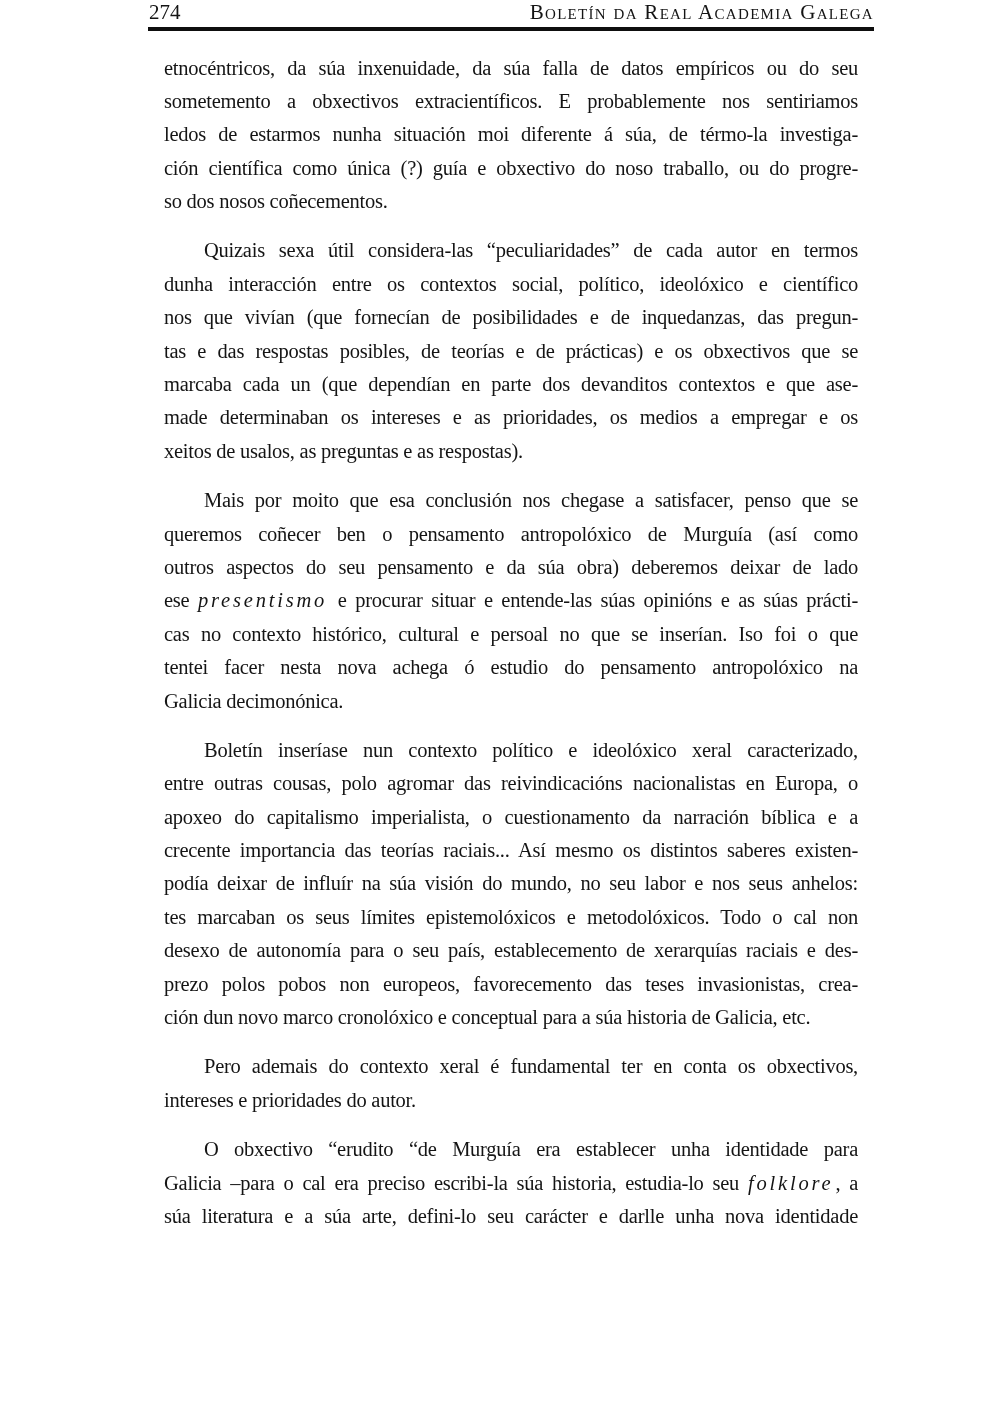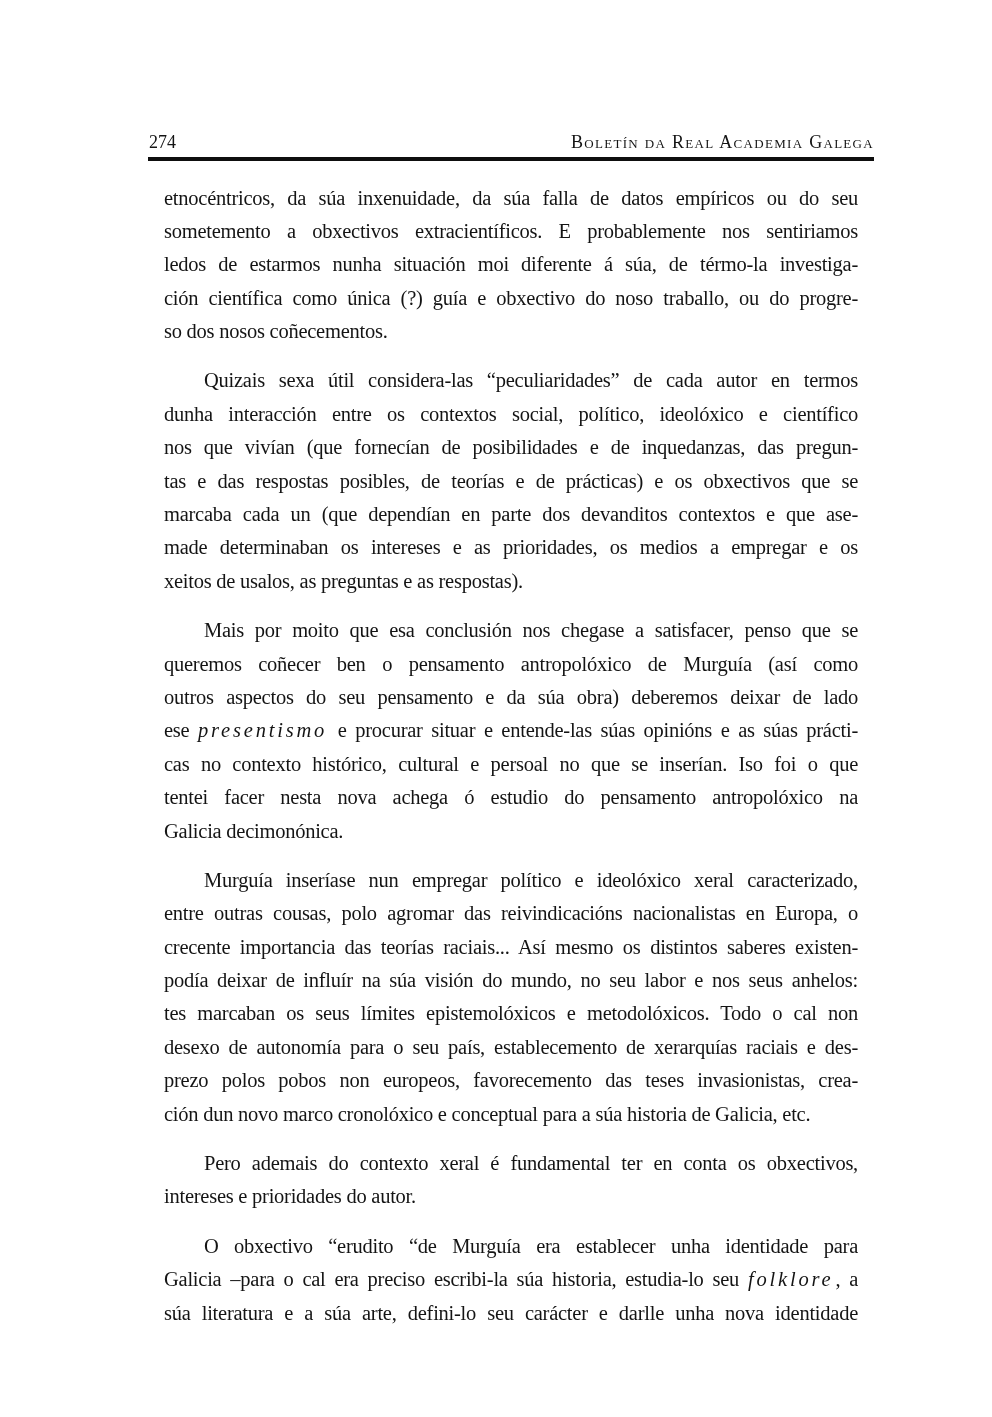--- a/index.html
+++ b/index.html
@@ -14,23 +14,22 @@
     overflow: hidden;
   }
   .content {
     position: absolute;
     left: 148px;
     top: 0;
     width: 726px;
   }
   .running-header {
     position: relative;
-    margin-top: 130px;
     height: 25px;
-    font-size: 18px;
+    font-size: 21px;
     line-height: 25px;
   }
   .pagenum {
     position: absolute;
     left: 1px;
     top: 0;
   }
   .runhead {
     position: absolute;
     left: 0;
@@ -98,22 +97,23 @@
         <div class="para">
           <div class="line indent"><span class="">Mais por moito que esa conclusión nos chegase a satisfacer, penso que se</span></div>
           <div class="line"><span class="">queremos coñecer ben o pensamento antropolóxico de Murguía (así como</span></div>
           <div class="line"><span class="">outros aspectos do seu pensamento e da súa obra) deberemos deixar de lado</span></div>
           <div class="line"><span class="">ese </span><span class="it">presentismo</span><span class=""> e procurar situar e entende-las súas opinións e as súas prácti-</span></div>
           <div class="line"><span class="">cas no contexto histórico, cultural e persoal no que se inserían. Iso foi o que</span></div>
           <div class="line"><span class="">tentei facer nesta nova achega ó estudio do pensamento antropolóxico na</span></div>
           <div class="line end"><span class="">Galicia decimonónica.</span></div>
         </div>
         <div class="para">
-          <div class="line indent"><span class="">Murguía inseríase nun empregar político e ideolóxico xeral caracterizado,</span></div>
+          <div class="line indent"><span class="">Boletín inseríase nun contexto político e ideolóxico xeral caracterizado,</span></div>
           <div class="line"><span class="">entre outras cousas, polo agromar das reivindicacións nacionalistas en Europa, o</span></div>
+          <div class="line"><span class="">apoxeo do capitalismo imperialista, o cuestionamento da narración bíblica e a</span></div>
           <div class="line"><span class="">crecente importancia das teorías raciais... Así mesmo os distintos saberes existen-</span></div>
           <div class="line"><span class="">podía deixar de influír na súa visión do mundo, no seu labor e nos seus anhelos:</span></div>
           <div class="line"><span class="">tes marcaban os seus límites epistemolóxicos e metodolóxicos. Todo o cal non</span></div>
           <div class="line"><span class="">desexo de autonomía para o seu país, establecemento de xerarquías raciais e des-</span></div>
           <div class="line"><span class="">prezo polos pobos non europeos, favorecemento das teses invasionistas, crea-</span></div>
           <div class="line end"><span class="">ción dun novo marco cronolóxico e conceptual para a súa historia de Galicia, etc.</span></div>
         </div>
         <div class="para">
           <div class="line indent"><span class="">Pero ademais do contexto xeral é fundamental ter en conta os obxectivos,</span></div>
           <div class="line end"><span class="">intereses e  prioridades do autor.</span></div>

